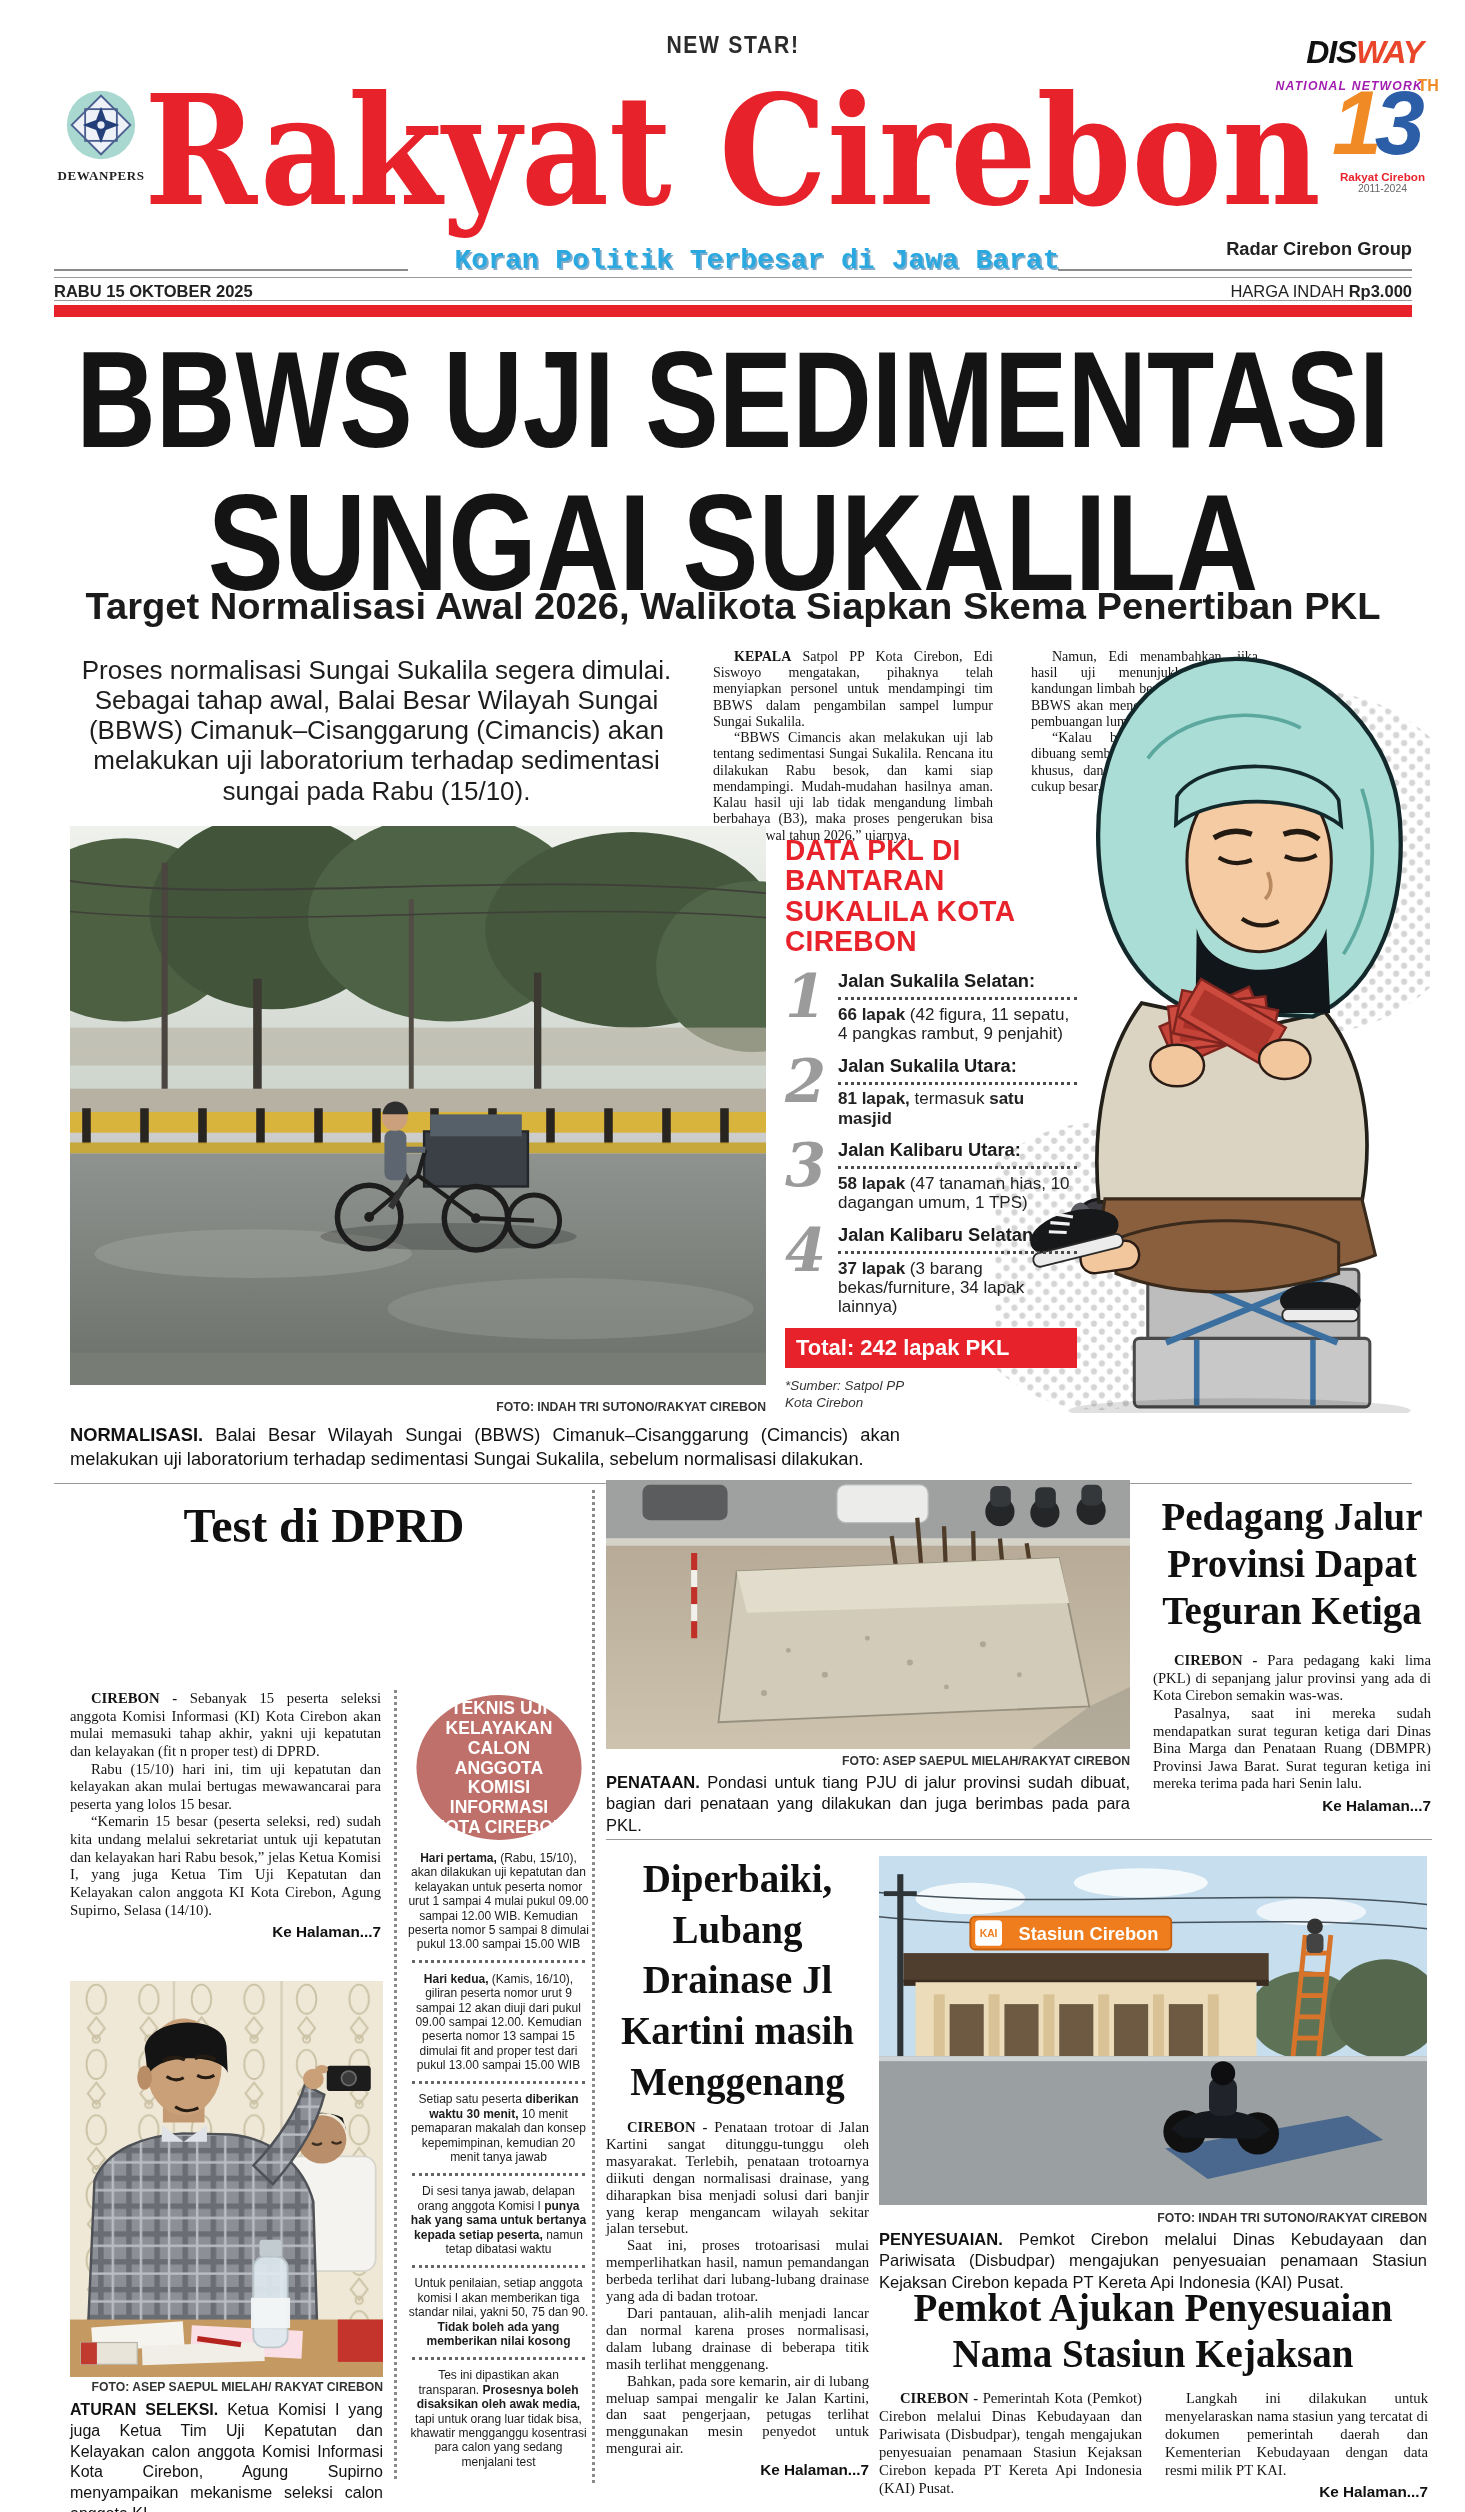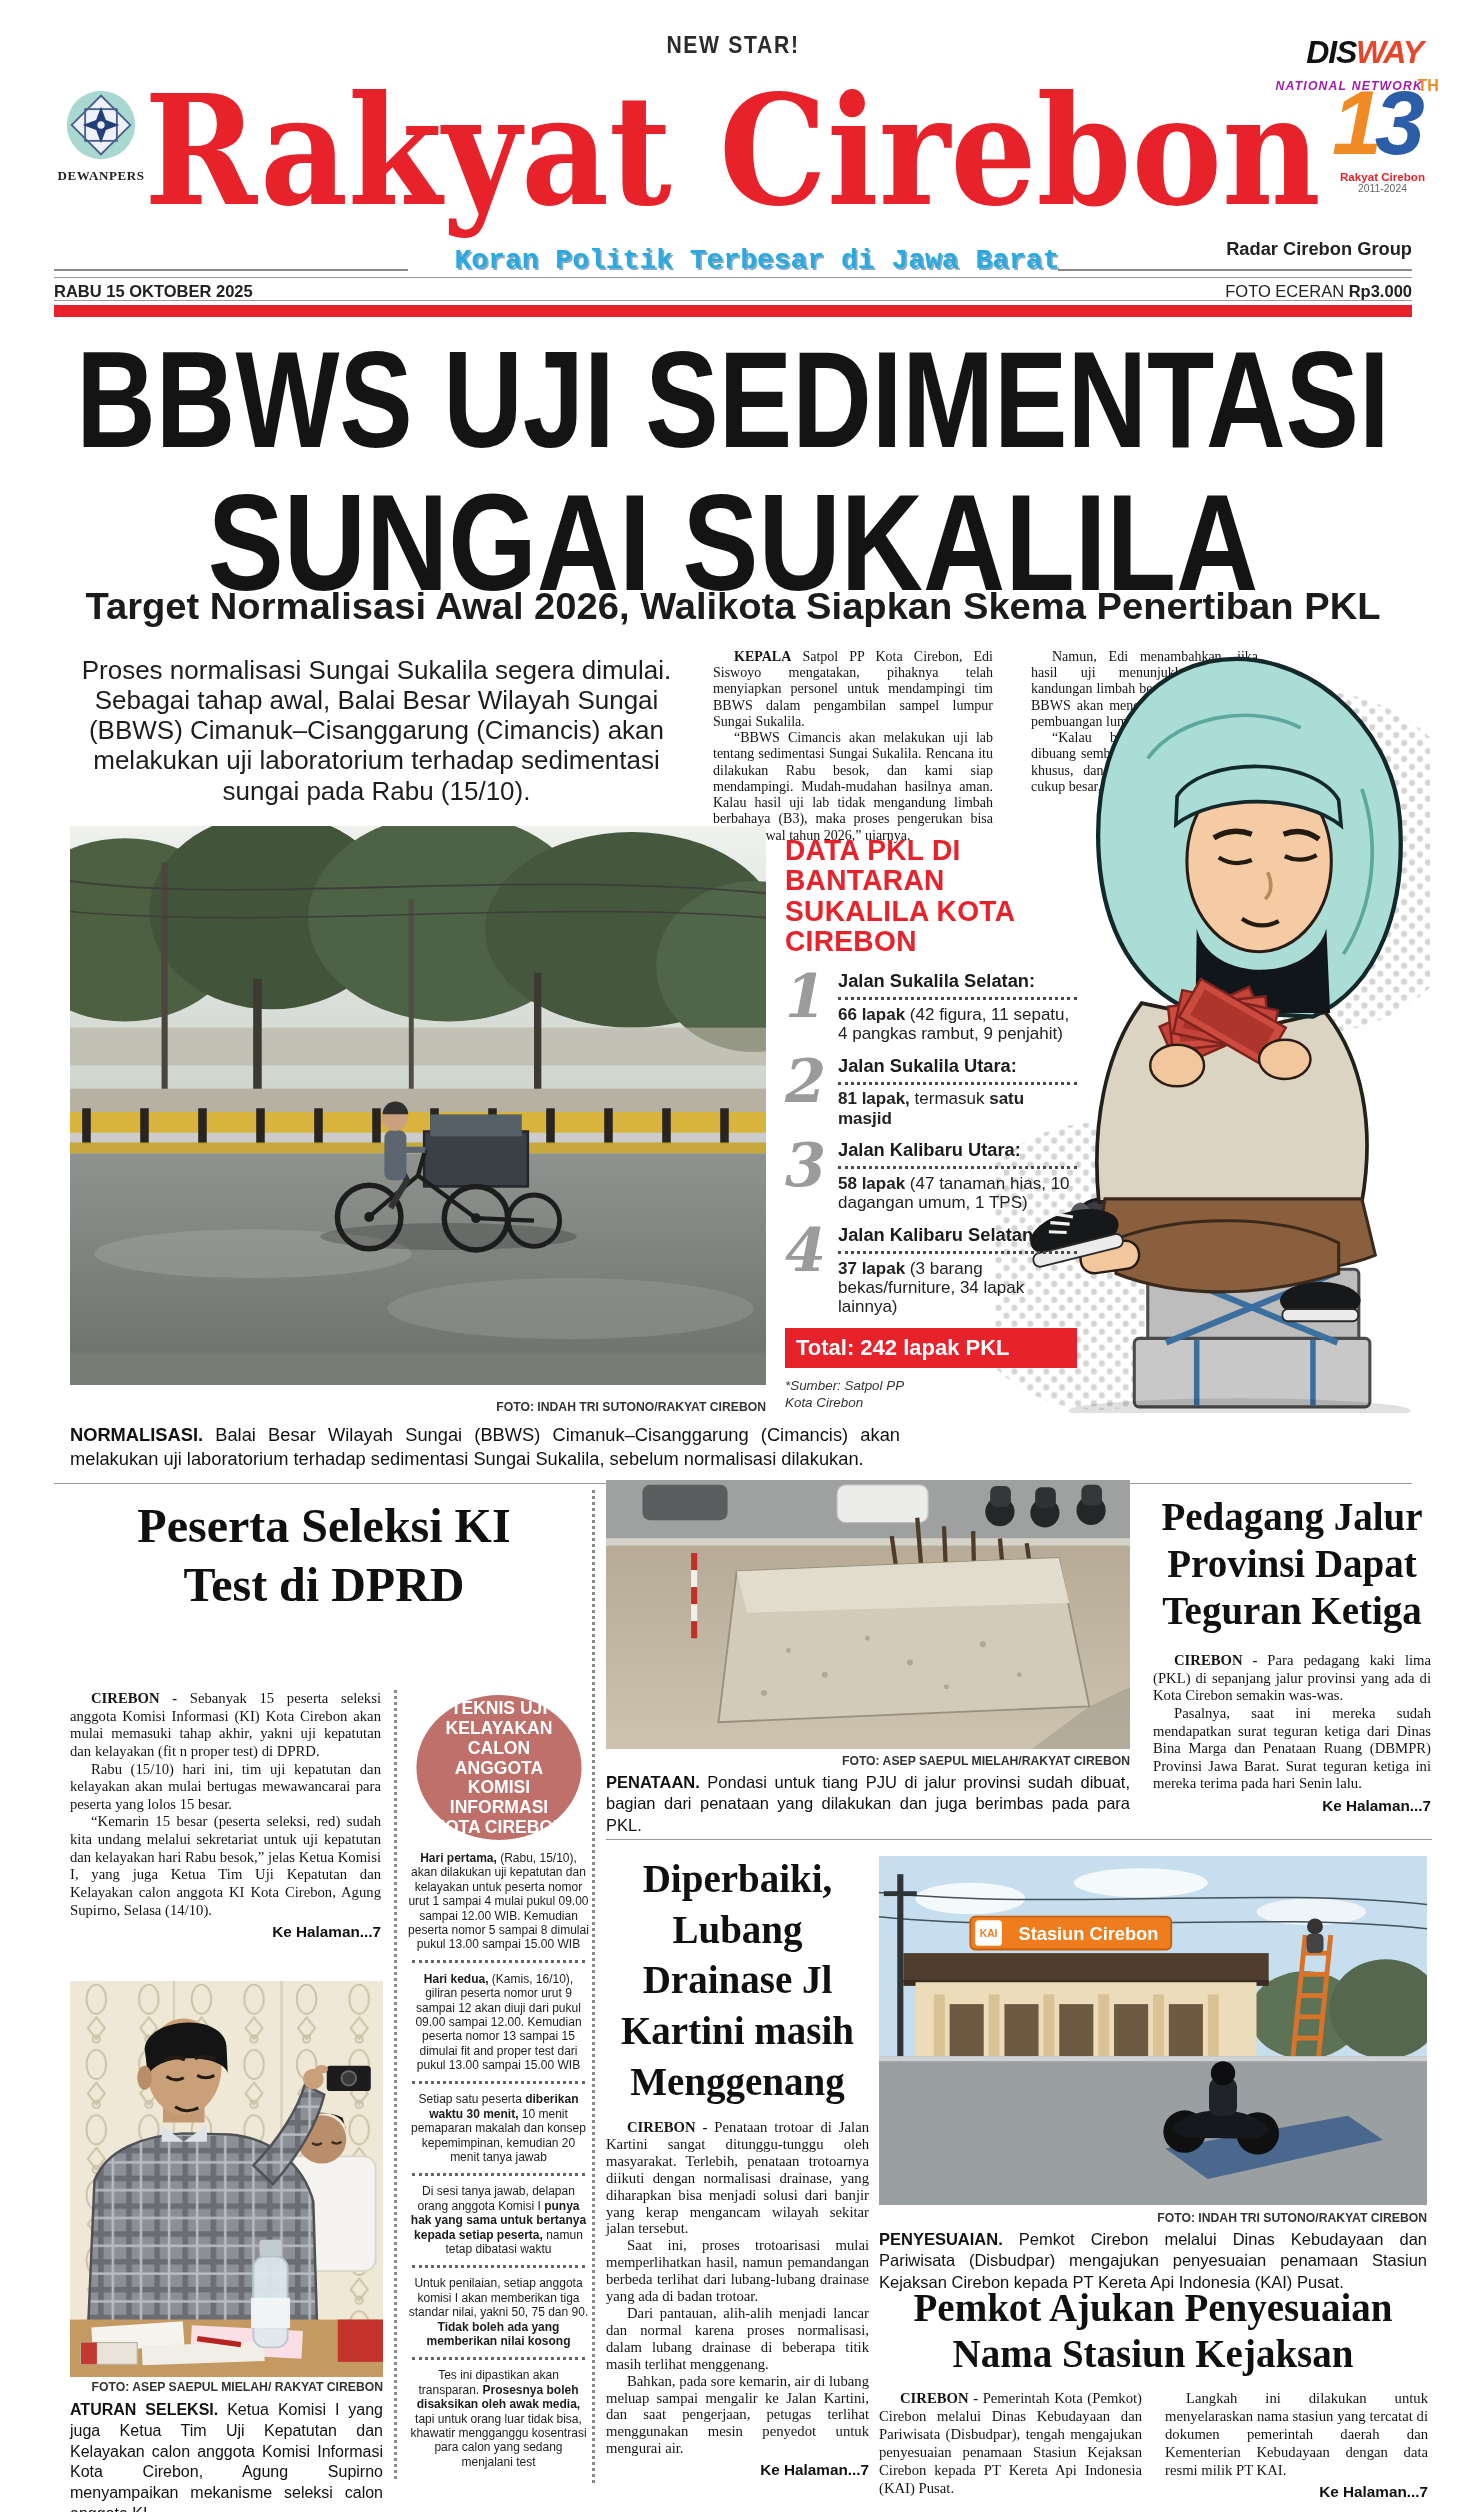--- a/index.html
+++ b/index.html
@@ -157,21 +157,21 @@
   </div>
 
   <div class="abs radar-group">Radar Cirebon Group</div>
   <div class="abs tag-rule l"></div>
   <div class="abs tag-rule r"></div>
   <div class="abs tagline">Koran Politik Terbesar di Jawa Barat</div>
 
   <div class="abs rule1"></div>
   <div class="abs dateline">
     <span class="date-left">RABU 15 OKTOBER 2025</span>
-    <span class="price-right"><span>FOTO ECERAN </span><b>Rp3.000</b></span>
+    <span class="price-right"><span>HARGA INDAH </span><b>Rp3.000</b></span>
   </div>
   <div class="abs rule2"></div>
   <div class="abs redbar"></div>
 
   <svg class="abs lead-hl-svg" width="1466" height="281" viewBox="0 0 2400 460">
     <text x="1200" y="205" text-anchor="middle" textLength="2150" lengthAdjust="spacingAndGlyphs" class="hl" font-size="226">BBWS UJI SEDIMENTASI</text>
     <text x="1200" y="438" text-anchor="middle" textLength="1720" lengthAdjust="spacingAndGlyphs" class="hl" font-size="226">SUNGAI SUKALILA</text>
   </svg>
 
   <svg class="abs sub-hl-svg" width="1466" height="53" viewBox="0 0 2400 86">
@@ -380,21 +380,20 @@
       <div>Kota Cirebon</div>
     </div>
   </div>
 
   <div class="abs main-credit">FOTO: INDAH TRI SUTONO/RAKYAT CIREBON</div>
   <div class="abs caption main-caption"><b>NORMALISASI.</b><span> Balai Besar Wilayah Sungai (BBWS) Cimanuk–Cisanggarung (Cimancis) akan melakukan uji laboratorium terhadap sedimentasi Sungai Sukalila, sebelum normalisasi dilakukan.</span></div>
 
   <div class="abs hdivider div-main"></div>
 
   <div class="abs news-hl ki-headline">
-    <div>Peserta Seleksi KI</div>
     <div>Test di DPRD</div>
   </div>
   <div class="abs ki-body serif-body">
     <p><b>CIREBON -</b><span> Sebanyak 15 peserta seleksi anggota Komisi Informasi (KI) Kota Cirebon akan mulai memasuki tahap akhir, yakni uji kepatutan dan kelayakan (fit n proper test) di DPRD.</span></p>
     <p>Rabu (15/10) hari ini, tim uji kepatutan dan kelayakan akan mulai bertugas mewawancarai para peserta yang lolos 15 besar.</p>
     <p>“Kemarin 15 besar (peserta seleksi, red) sudah kita undang melalui sekretariat untuk uji kepatutan dan kelayakan hari Rabu besok,” jelas Ketua Komisi I, yang juga Ketua Tim Uji Kepatutan dan Kelayakan calon anggota KI Kota Cirebon, Agung Supirno, Selasa (14/10).</p>
     <span class="continued">Ke Halaman...7</span>
   </div>
 
   <div class="abs photo-frame" style="left:70px; top:1981px; width:313px; height:396px;">

